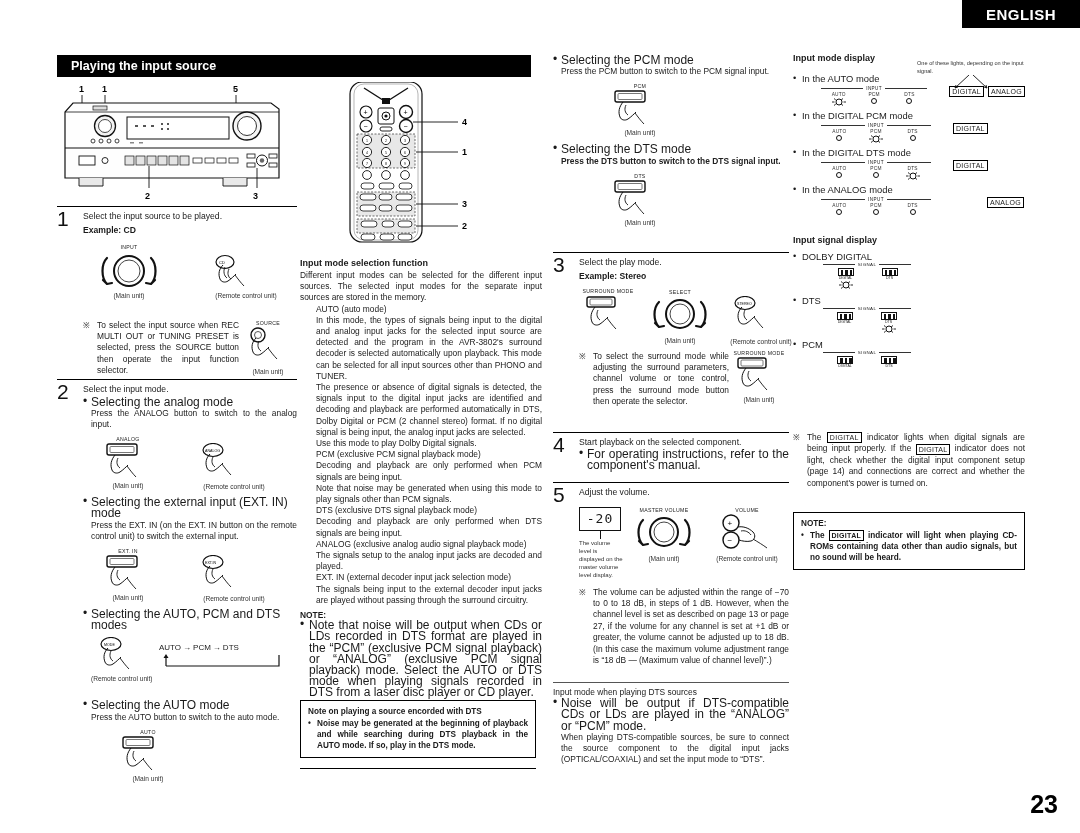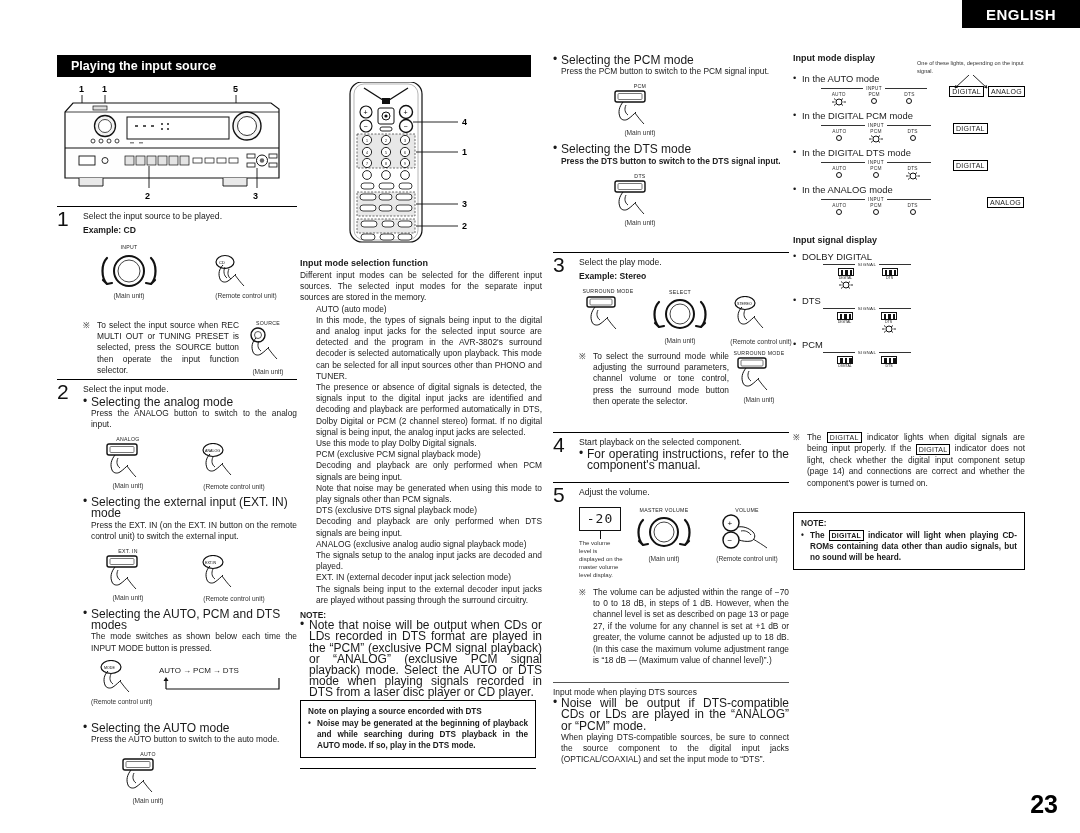--- a/index.html
+++ b/index.html
@@ -315,21 +315,20 @@
               <text x="16" y="9" font-family="Liberation Sans, sans-serif" font-size="3.6">EXT.IN</text>
               <path d="M21,11 C17,15 16,20 18,25 C19,28 23,29 26,27 C29,25 32,22 34,20" fill="none" stroke="#111" stroke-width="1"></path>
               <path d="M24,14 C22,18 23,22 26,24" fill="none" stroke="#111" stroke-width="0.9"></path>
               <path d="M33,21 C36,25 39,29 42,32" fill="none" stroke="#111" stroke-width="0.9"></path>
             </svg>
             <div class="cap">(Remote control unit)</div>
           </div>
         </div>
 
         <div class="bullet" style="margin-top:7px;">Selecting the AUTO, PCM and DTS modes</div>
-        <div class="body-txt" style="padding-left:8px;">The mode switches as shown below each time the INPUT MODE button is pressed.</div>
         <div style="display:flex; margin-top:6px; padding-left:6px;">
           <div style="width:70px;">
             <svg width="66" height="34" viewBox="0 0 66 34">
               <ellipse cx="22" cy="7" rx="10" ry="6.5" fill="#fff" stroke="#111" stroke-width="1.2"></ellipse>
               <text x="15" y="9" font-family="Liberation Sans, sans-serif" font-size="3.6">MODE</text>
               <path d="M19,11 C15,15 14,20 16,25 C17,28 21,29 24,27 C27,25 30,22 32,20" fill="none" stroke="#111" stroke-width="1"></path>
               <path d="M22,14 C20,18 21,22 24,24" fill="none" stroke="#111" stroke-width="0.9"></path>
               <path d="M31,21 C34,25 37,29 40,32" fill="none" stroke="#111" stroke-width="0.9"></path>
             </svg>
             <div class="cap" style="text-align:left; padding-left:2px;">(Remote control unit)</div>

